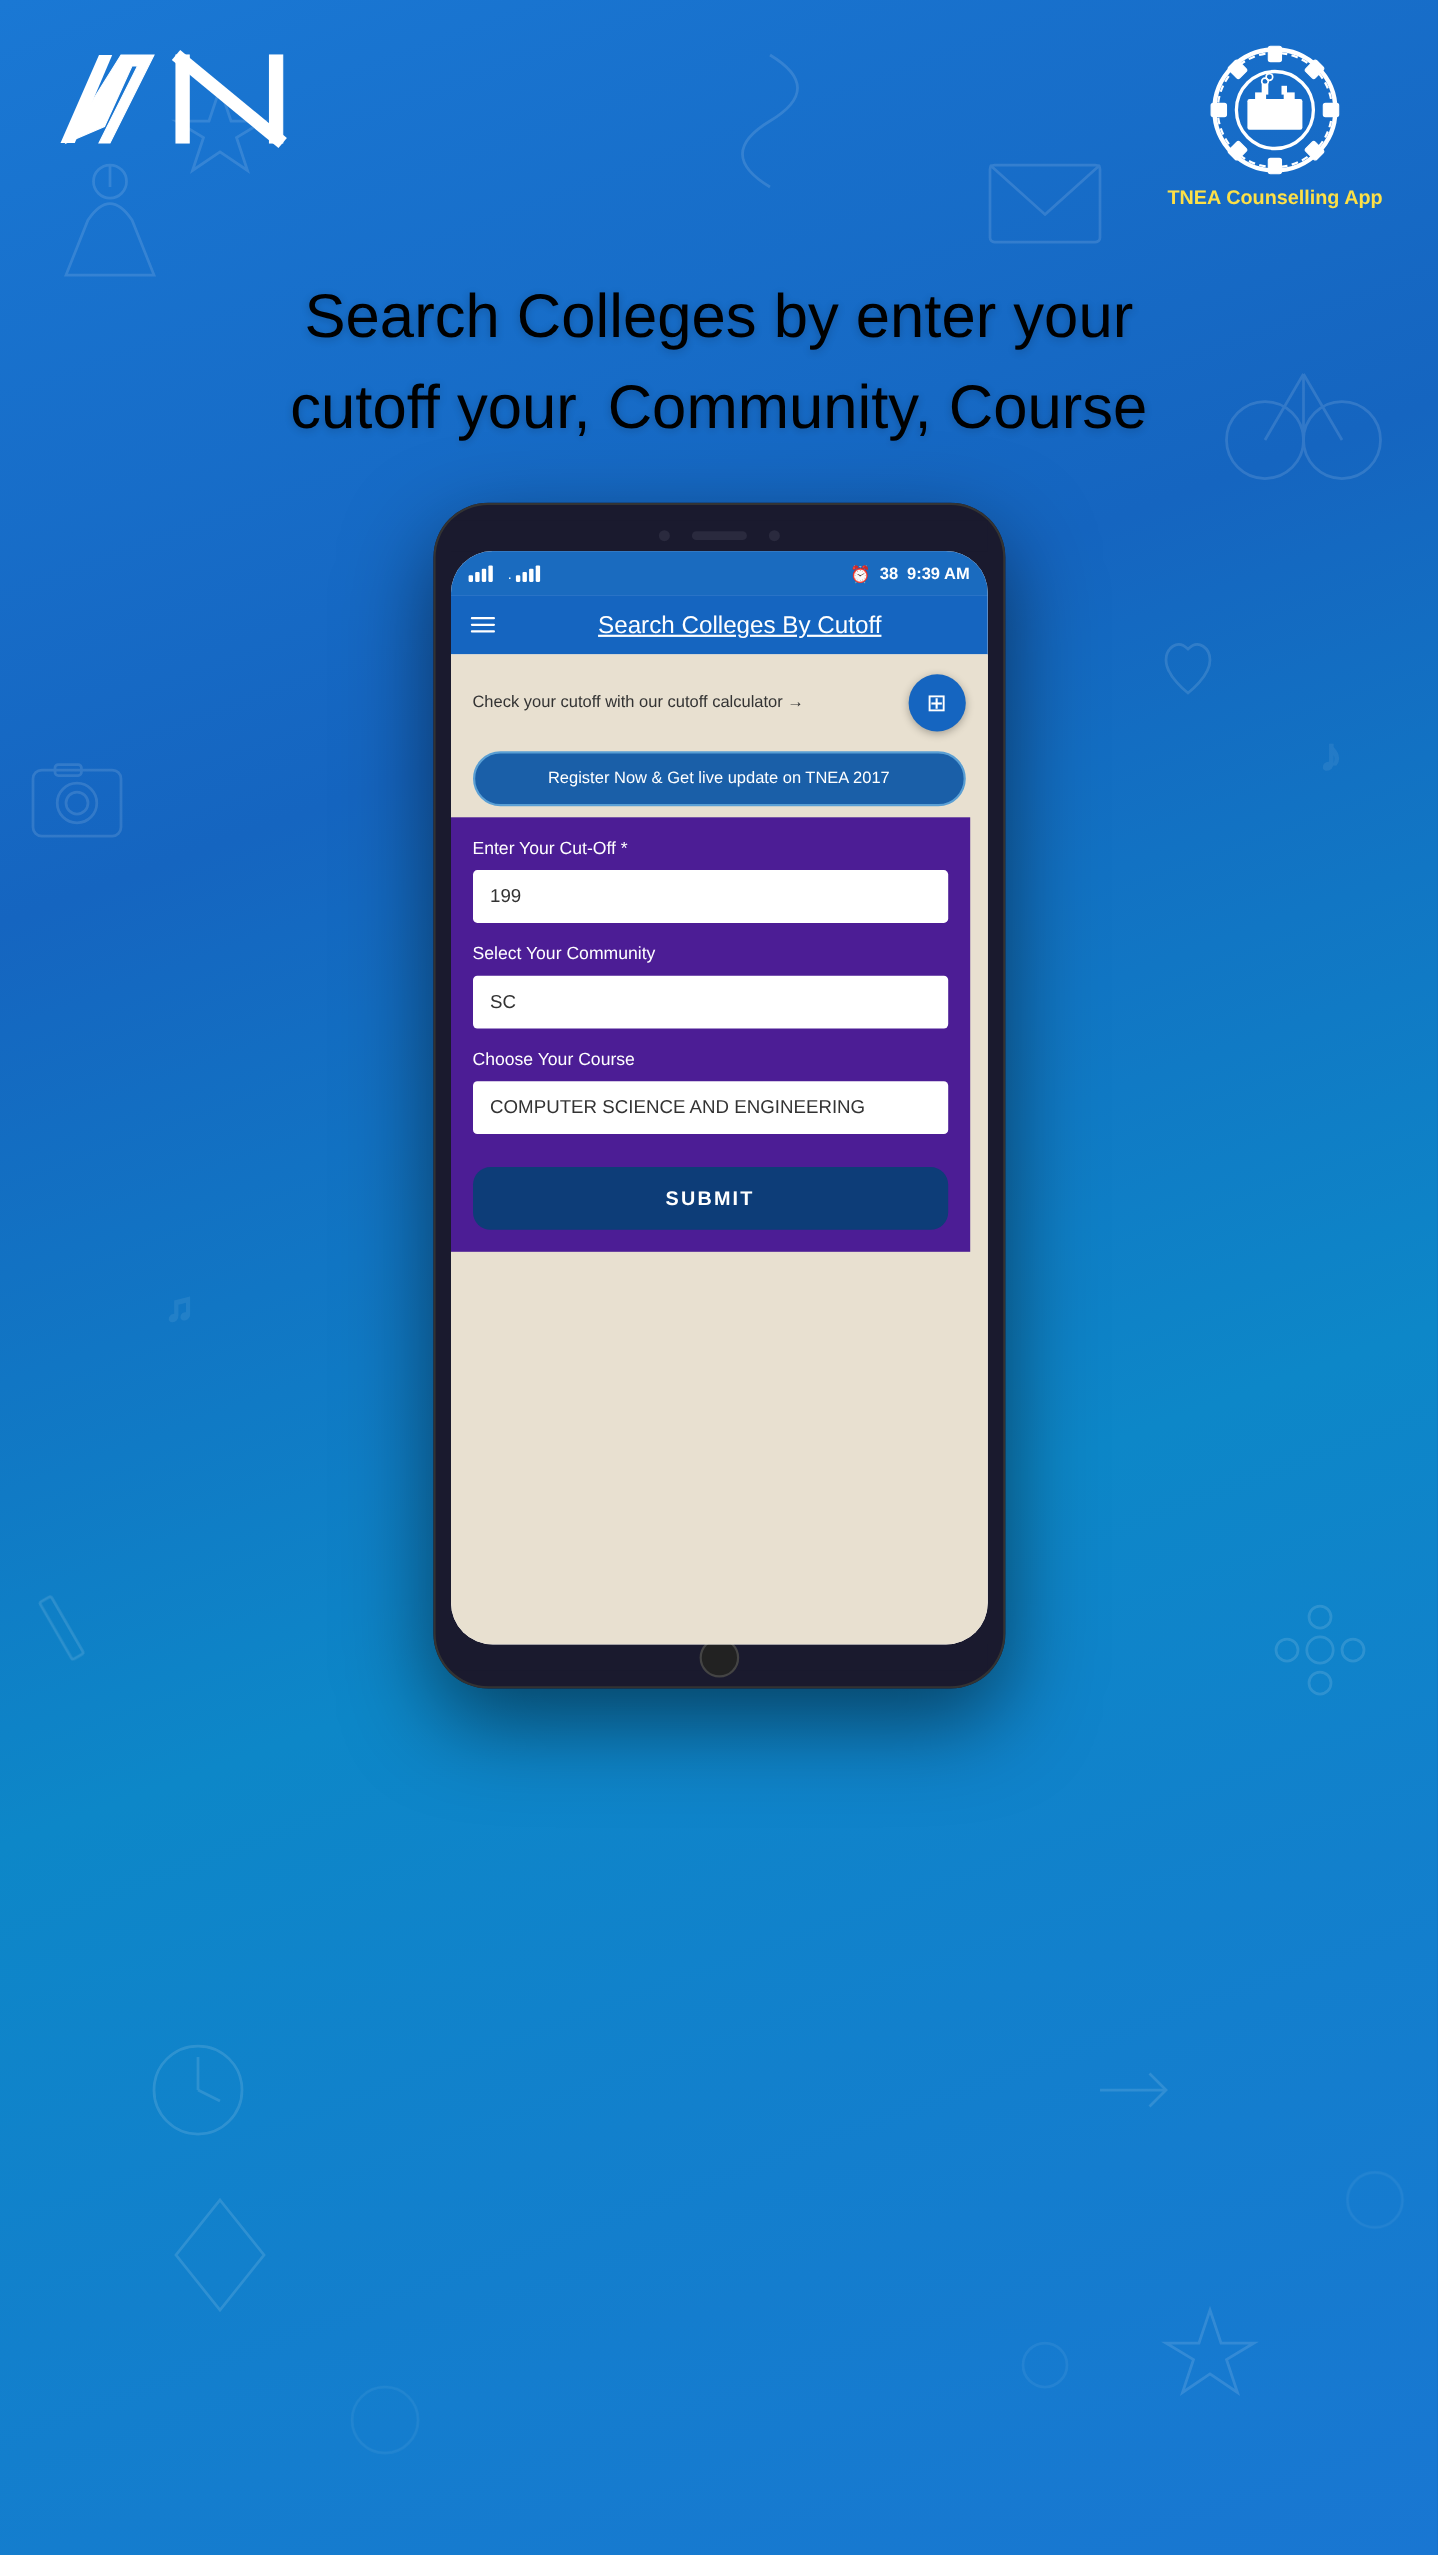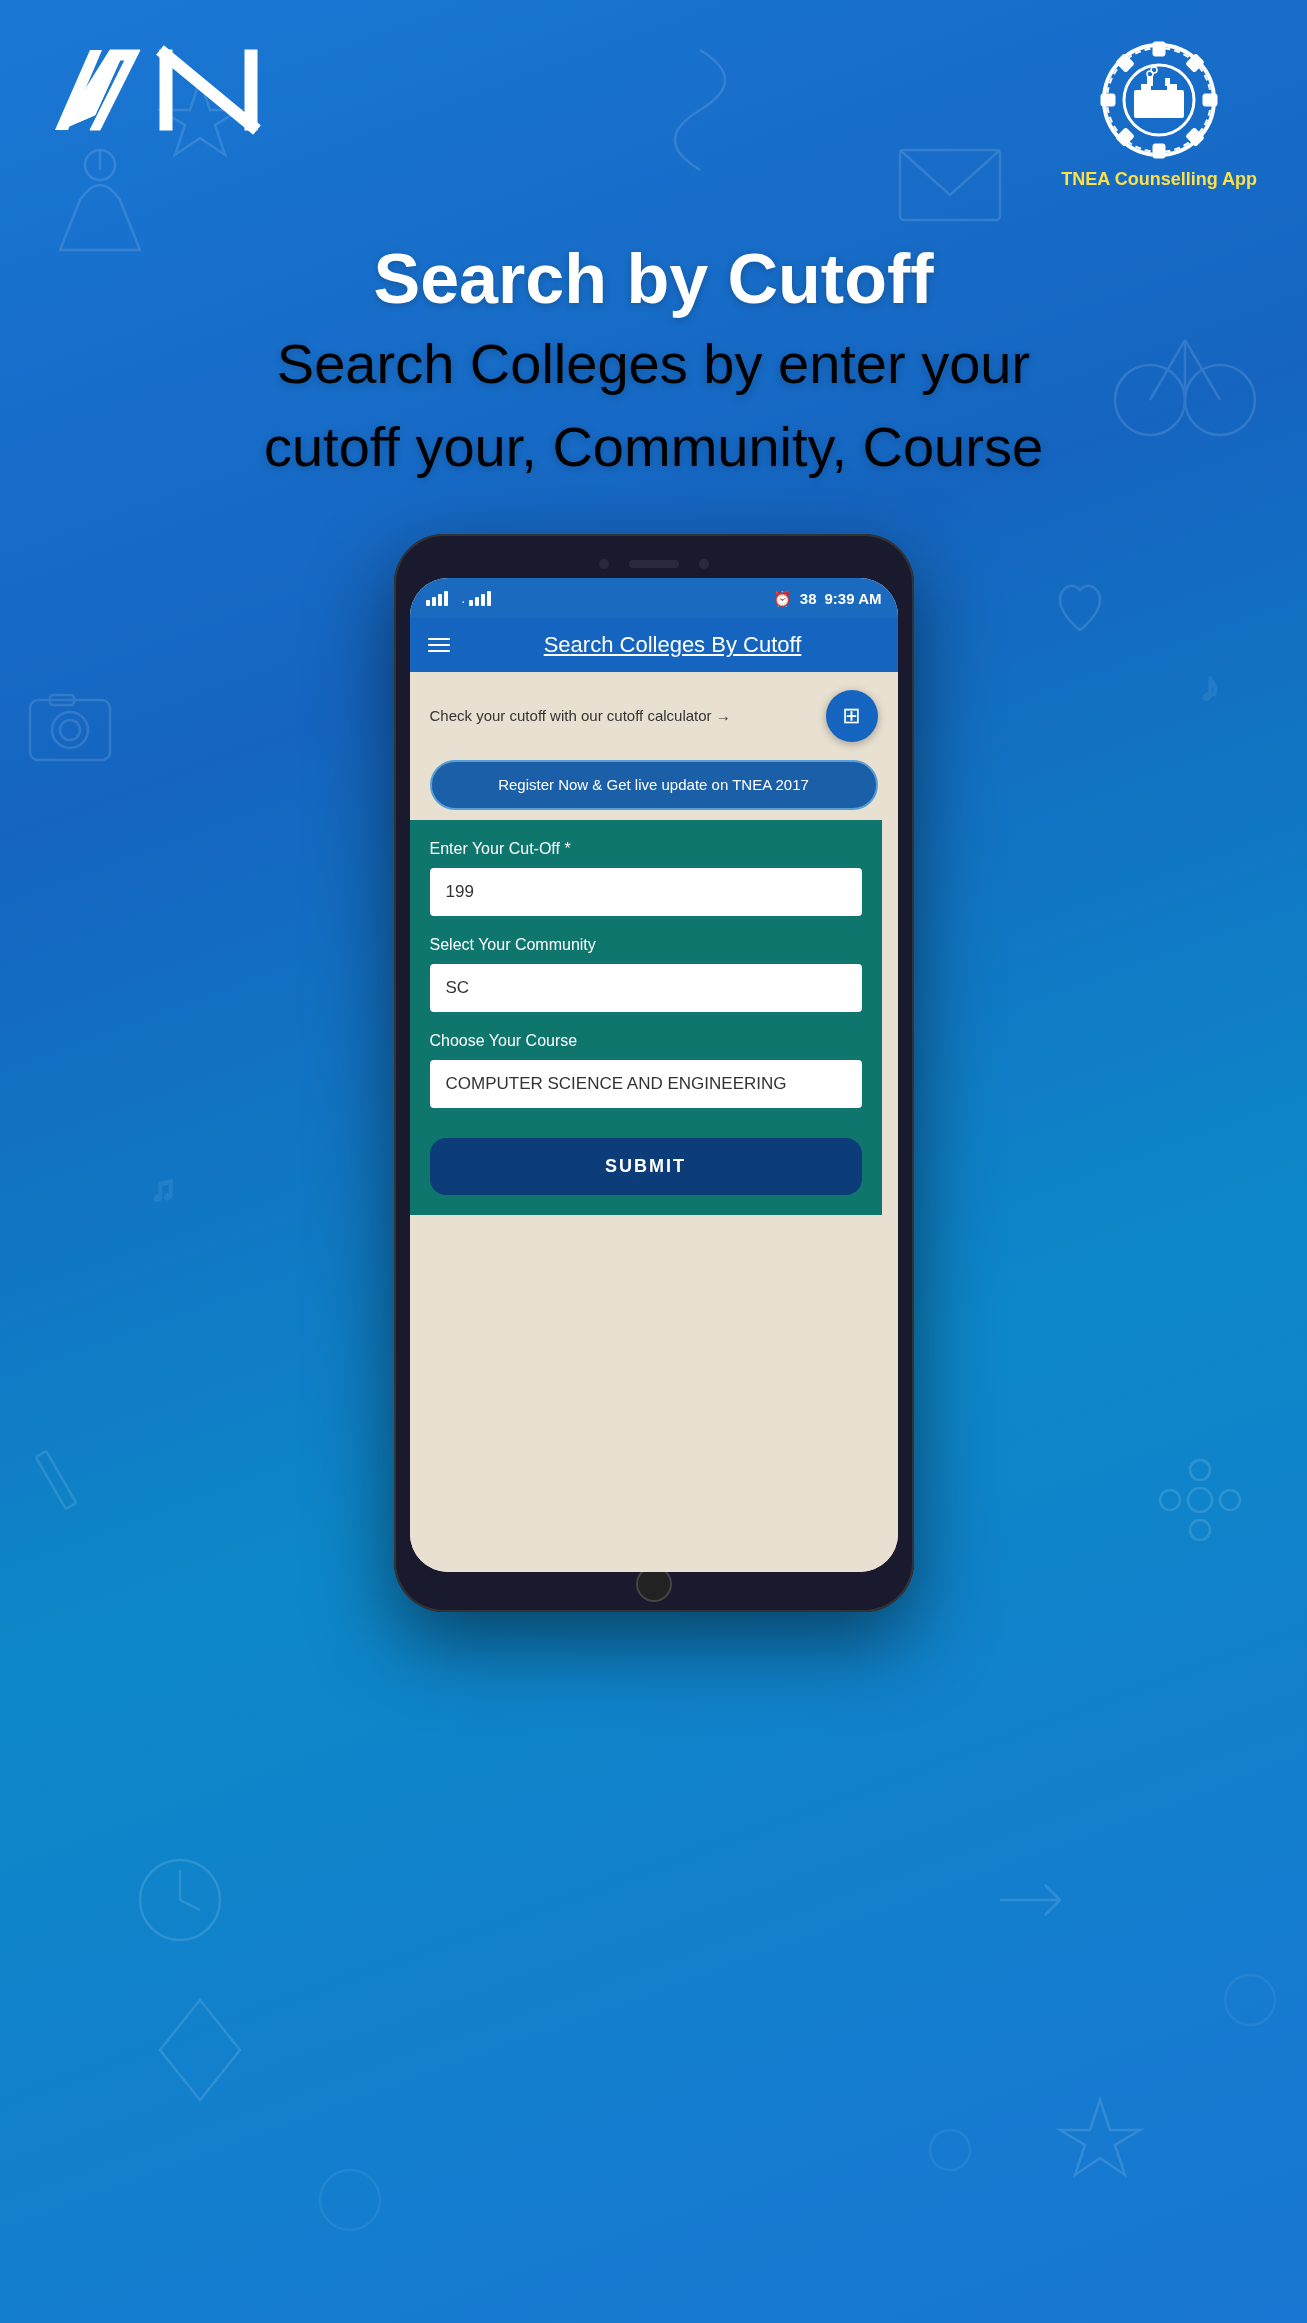--- a/index.html
+++ b/index.html
@@ -256,21 +256,21 @@
     }
 
     .register-text {
       color: white;
       font-size: 15px;
       font-weight: 500;
     }
 
     
     .form-section {
-      background: #0f766e;
+      background: #4c1d95;
       margin: 10px 16px 0 0;
       padding: 20px;
     }
 
     .form-label {
       color: white;
       font-size: 16px;
       font-weight: 500;
       margin-bottom: 10px;
       display: block;
@@ -467,21 +467,20 @@
         </g>
 
         <circle cx="60" cy="60" r="52" fill="none" stroke="white" stroke-width="2" stroke-dasharray="6,4"></circle>
       </svg>
       <span class="logo-right-label">TNEA Counselling App</span>
     </div>
 
   </div>
 
   <div class="title-section">
-    <div class="title-main">Search by Cutoff</div>
     <div class="title-sub">Search Colleges by enter your</div>
     <div class="title-sub">cutoff your, Community, Course</div>
   </div>
 
   <div class="phone-wrapper">
     <div class="phone-outer">
 
       <div class="phone-camera-area">
         <div class="camera-dot"></div>
         <div class="speaker-hole"></div>

